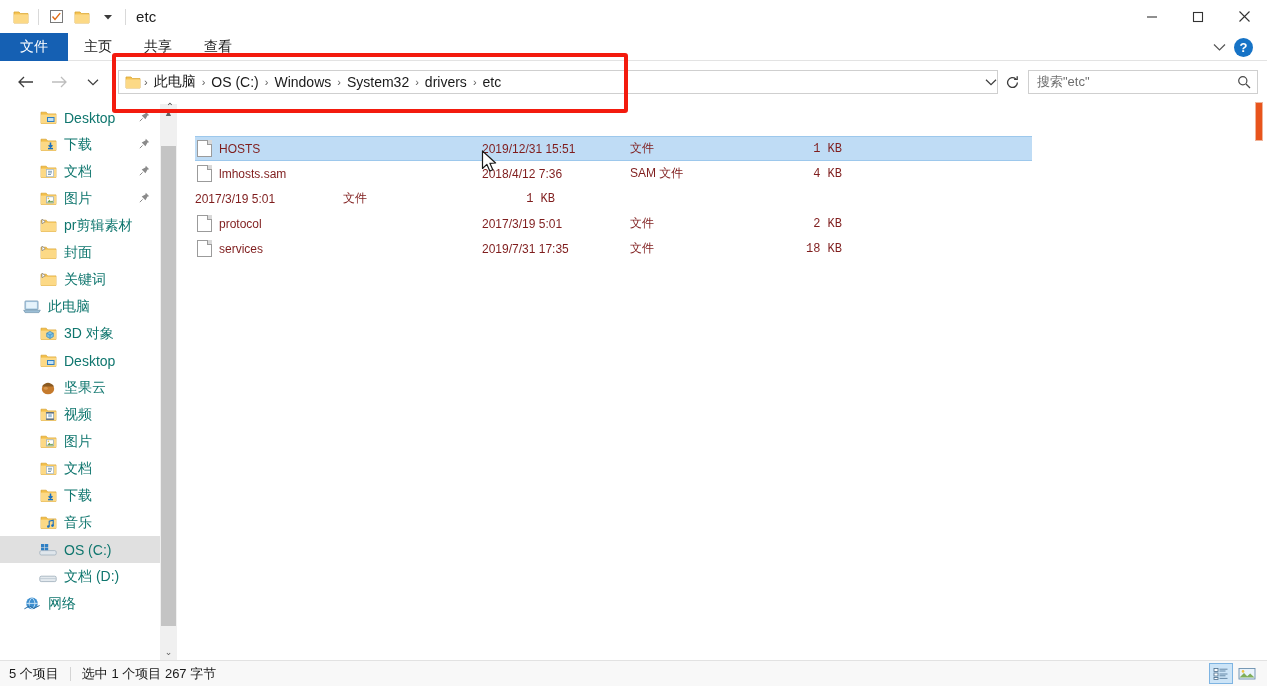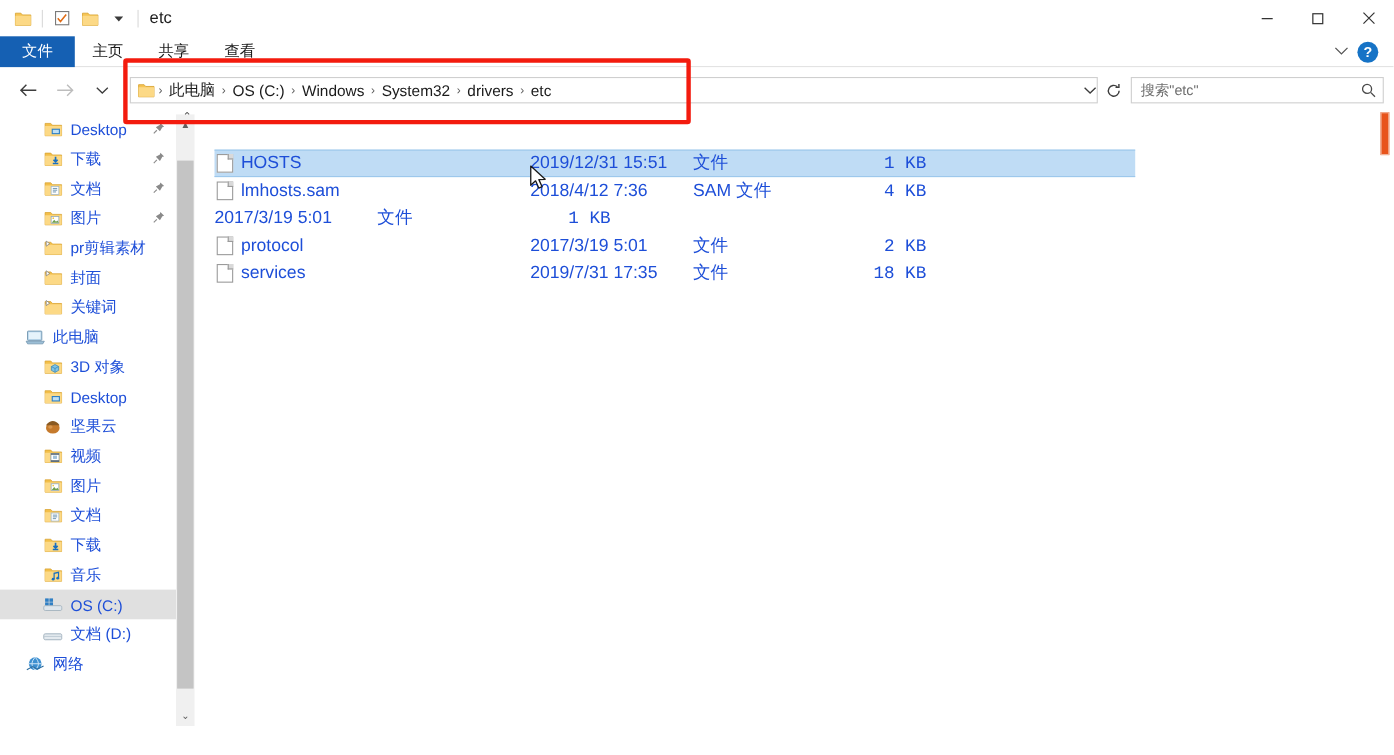--- a/index.html
+++ b/index.html
@@ -128,21 +128,21 @@
   
   .sidebar {
     position: absolute; left: 0; top: 104px;
     width: 160px; height: 556px;
     background: #ffffff;
     overflow: hidden;
   }
   .nav-item {
     display: flex; align-items: center;
     height: 27px; padding-left: 0px;
-    font-size: 14px; color: #1d4ed8;
+    font-size: 14px; color: #0f766e;
     white-space: nowrap;
   }
   .nav-item.sel { background: #e0e0e0; }
   .nav-item .ico {
     width: 20px; min-width: 20px; height: 20px;
     display: flex; align-items: center; justify-content: center;
     margin-right: 6px;
   }
   .nav-item .pin {
     margin-left: auto; padding-right: 10px;
@@ -197,21 +197,21 @@
   .colh:first-child { border-left: none; padding-left: 2px; }
   .c-name { width: 285px; }
   .c-date { width: 148px; }
   .c-type { width: 130px; }
   .c-size { width: 80px; }
 
   .rows { position: absolute; left: 18px; top: 32px; width: 1060px; }
   .row {
     display: flex; align-items: center;
     height: 25px;
-    font-size: 16px; color: #1d4ed8;
+    font-size: 12px; color: #7f1d1d;
   }
   .row.sel {
     background: #bfdcf5;
     border-top: 1px solid #9dc8ec;
     border-bottom: 1px solid #9dc8ec;
     width: 837px;
   }
   .cell-name {
     width: 287px; display: flex; align-items: center; gap: 7px;
     padding-left: 2px;
@@ -715,14 +715,37 @@
   <div class="orange-marker"></div>
 
   <div class="annot-rect"></div>
 
   <div class="cursor" style="left: 481px; top: 150px;">
     <svg width="17" height="24" viewBox="0 0 17 24">
       <path d="M1.5 1L1.5 18.5 5.9 14.4 8.8 21 11.8 19.7 8.9 13.3 14.6 13z" fill="#ffffff" stroke="#1a1a1a" stroke-width="1.2" stroke-linejoin="round"></path>
     </svg>
   </div>
 
+  <div class="statusbar">
+    <span class="st-text">5 个项目</span>
+    <span class="st-div"></span>
+    <span class="st-text" style="padding-left:0">选中 1 个项目  267 字节</span>
+
+    <div class="viewbtns">
+      <div class="vb active">
+        <svg width="16" height="13" viewBox="0 0 16 13">
+          <rect x="1" y="1.5" width="4" height="3" fill="#fff" stroke="#4a6b8a" stroke-width=".8"></rect>
+          <rect x="1" y="6" width="4" height="3" fill="#fff" stroke="#4a6b8a" stroke-width=".8"></rect>
+          <rect x="1" y="10.5" width="4" height="2" fill="#fff" stroke="#4a6b8a" stroke-width=".8"></rect>
+          <path d="M6.5 2.2h8M6.5 4h6M6.5 7h8M6.5 8.8h6M6.5 11.4h8" stroke="#5a7f9e" stroke-width=".9"></path>
+        </svg>
+      </div>
+      <div class="vb">
+        <svg width="18" height="13" viewBox="0 0 18 13">
+          <rect x="1" y="1.5" width="16" height="10.5" fill="#eaf3fb" stroke="#6b8fae" stroke-width=".9"></rect>
+          <path d="M1.5 10.5l4.5-4.5 3.2 3.2 3-2.8 4.3 4.1z" fill="#7fae5a"></path>
+          <circle cx="5" cy="4.4" r="1.3" fill="#f0c441"></circle>
+        </svg>
+      </div>
+    </div>
+  </div>
 
 </div>
 
 </body></html>

